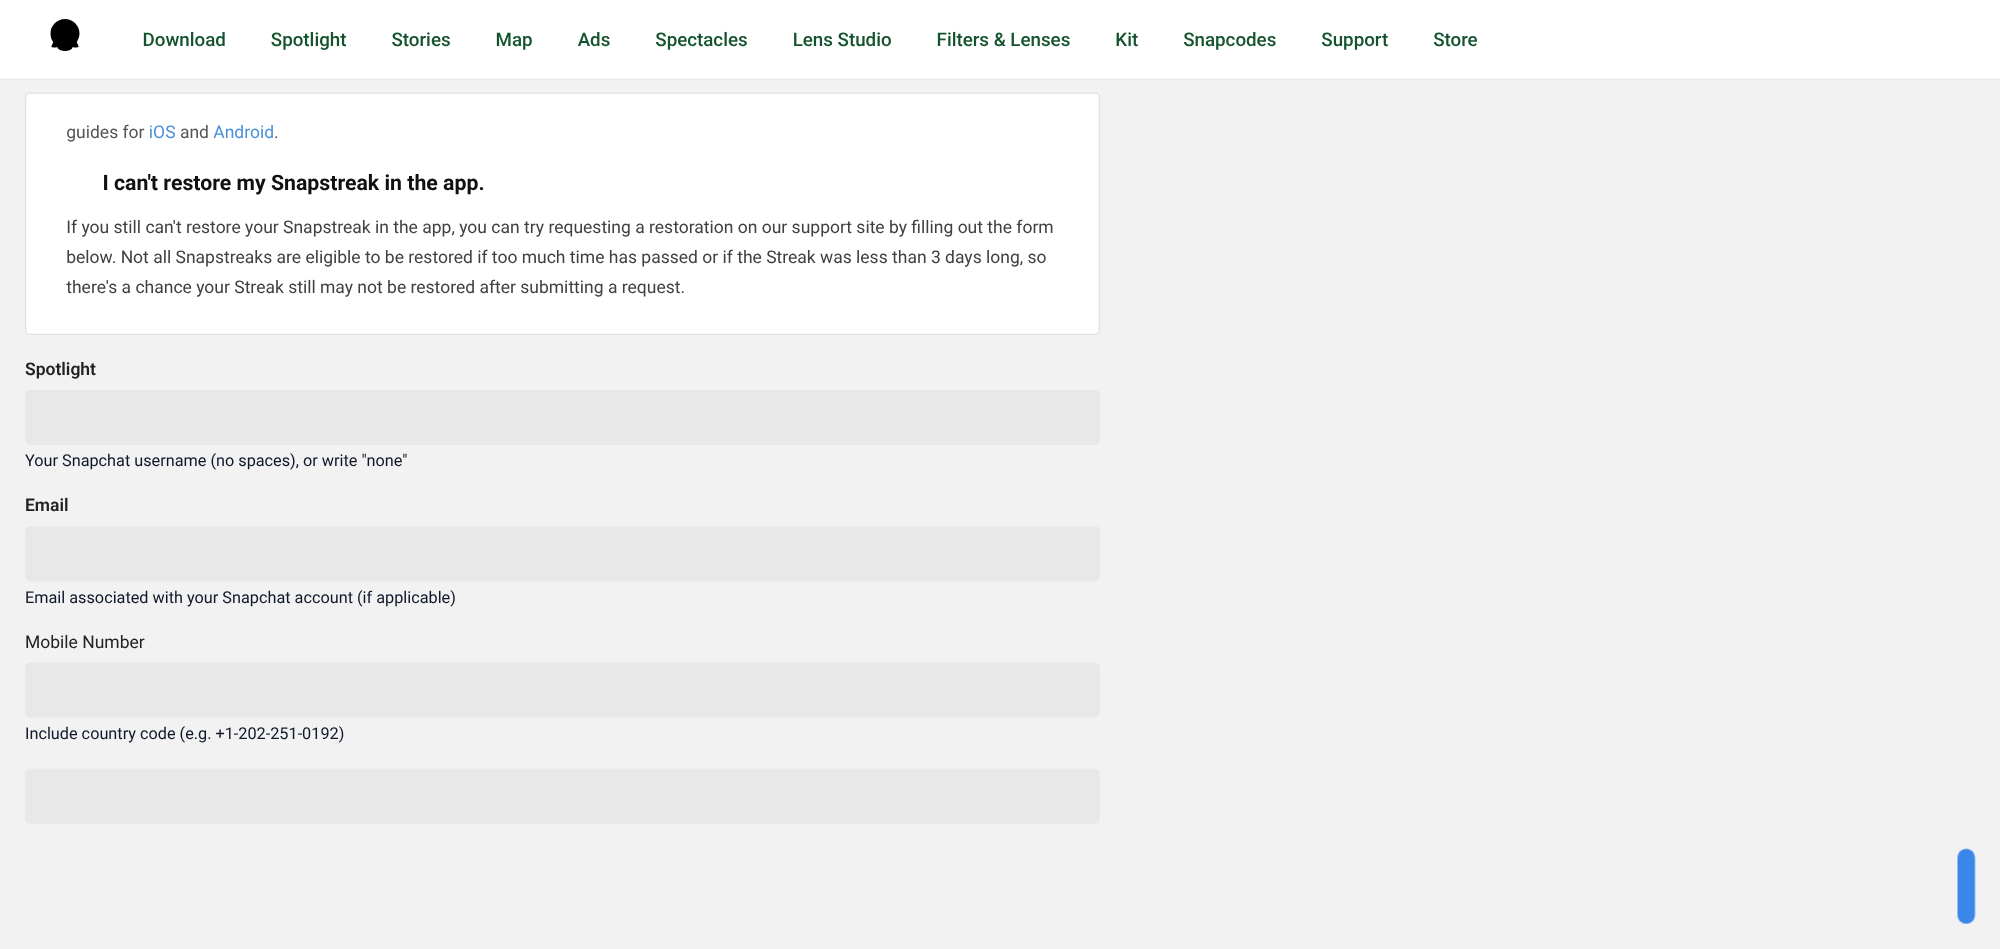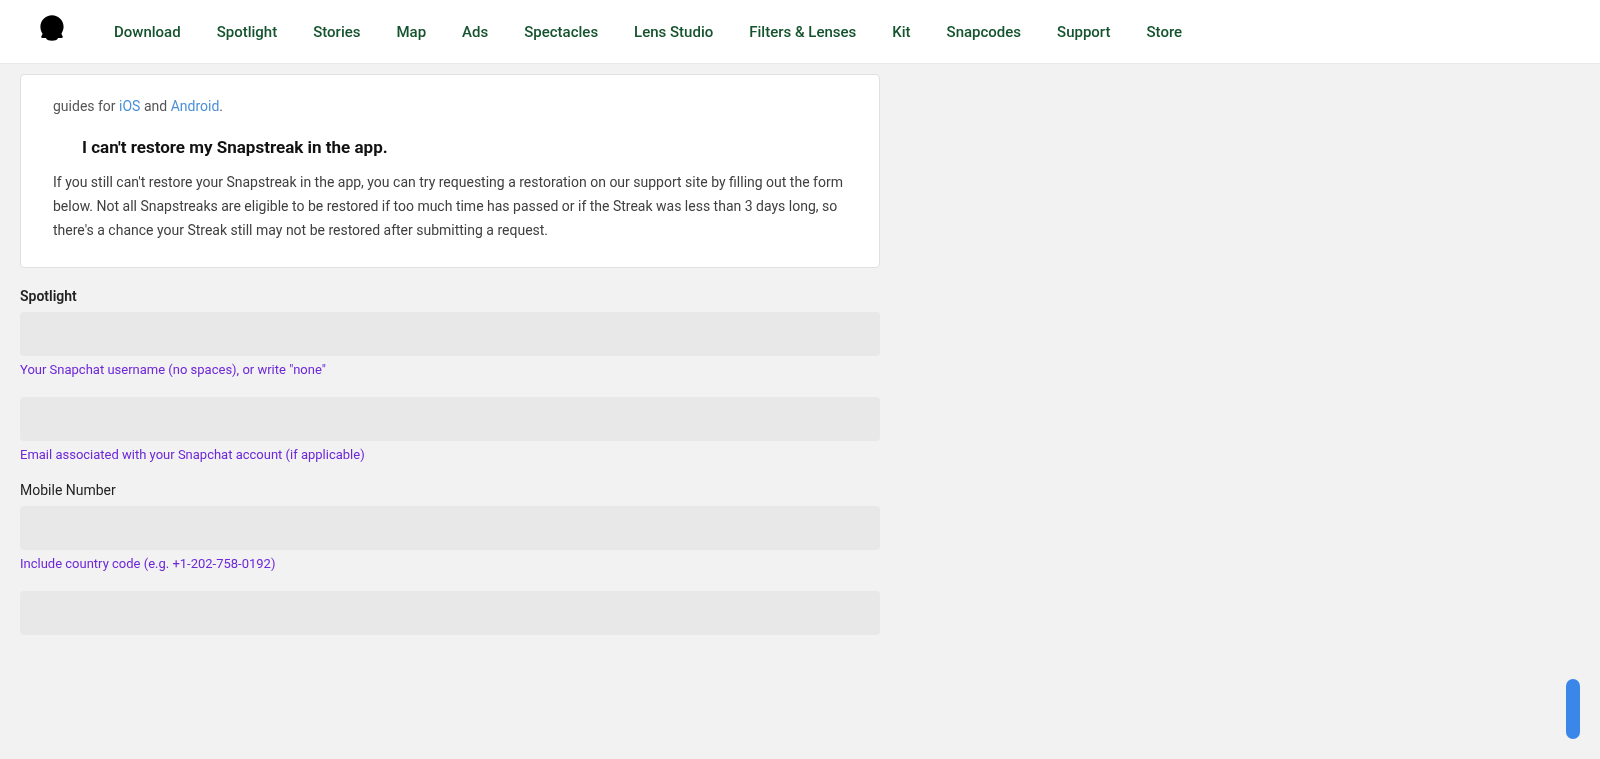--- a/index.html
+++ b/index.html
@@ -136,21 +136,21 @@
       border: none;
       border-radius: 4px;
       padding: 0 12px;
       font-size: 14px;
       color: #333;
       outline: none;
     }
 
     .form-hint {
       font-size: 13px;
-      color: #6d28d9;
+      color: #0f172a;
       margin-top: 6px;
     }
 
     
     .scroll-indicator {
       position: fixed;
       bottom: 20px;
       right: 20px;
       width: 14px;
       height: 60px;
@@ -223,28 +223,29 @@
 
     <div class="form-section">
 
       <div class="form-group">
         <label class="form-label">Spotlight</label>
         <input type="text" class="form-input" style="">
         <p class="form-hint">Your Snapchat username (no spaces), or write "none"</p>
       </div>
 
       <div class="form-group">
+        <label class="form-label">Email</label>
         <input type="email" class="form-input" style="">
         <p class="form-hint">Email associated with your Snapchat account (if applicable)</p>
       </div>
 
       <div class="form-group">
         <label class="form-label required-bold">Mobile Number</label>
         <input type="tel" class="form-input" style="">
-        <p class="form-hint">Include country code (e.g. +1-202-758-0192)</p>
+        <p class="form-hint">Include country code (e.g. +1-202-251-0192)</p>
       </div>
 
       <div class="form-group">
         <input type="text" class="form-input" style="">
       </div>
 
     </div>
   </div>
 </div>
 

